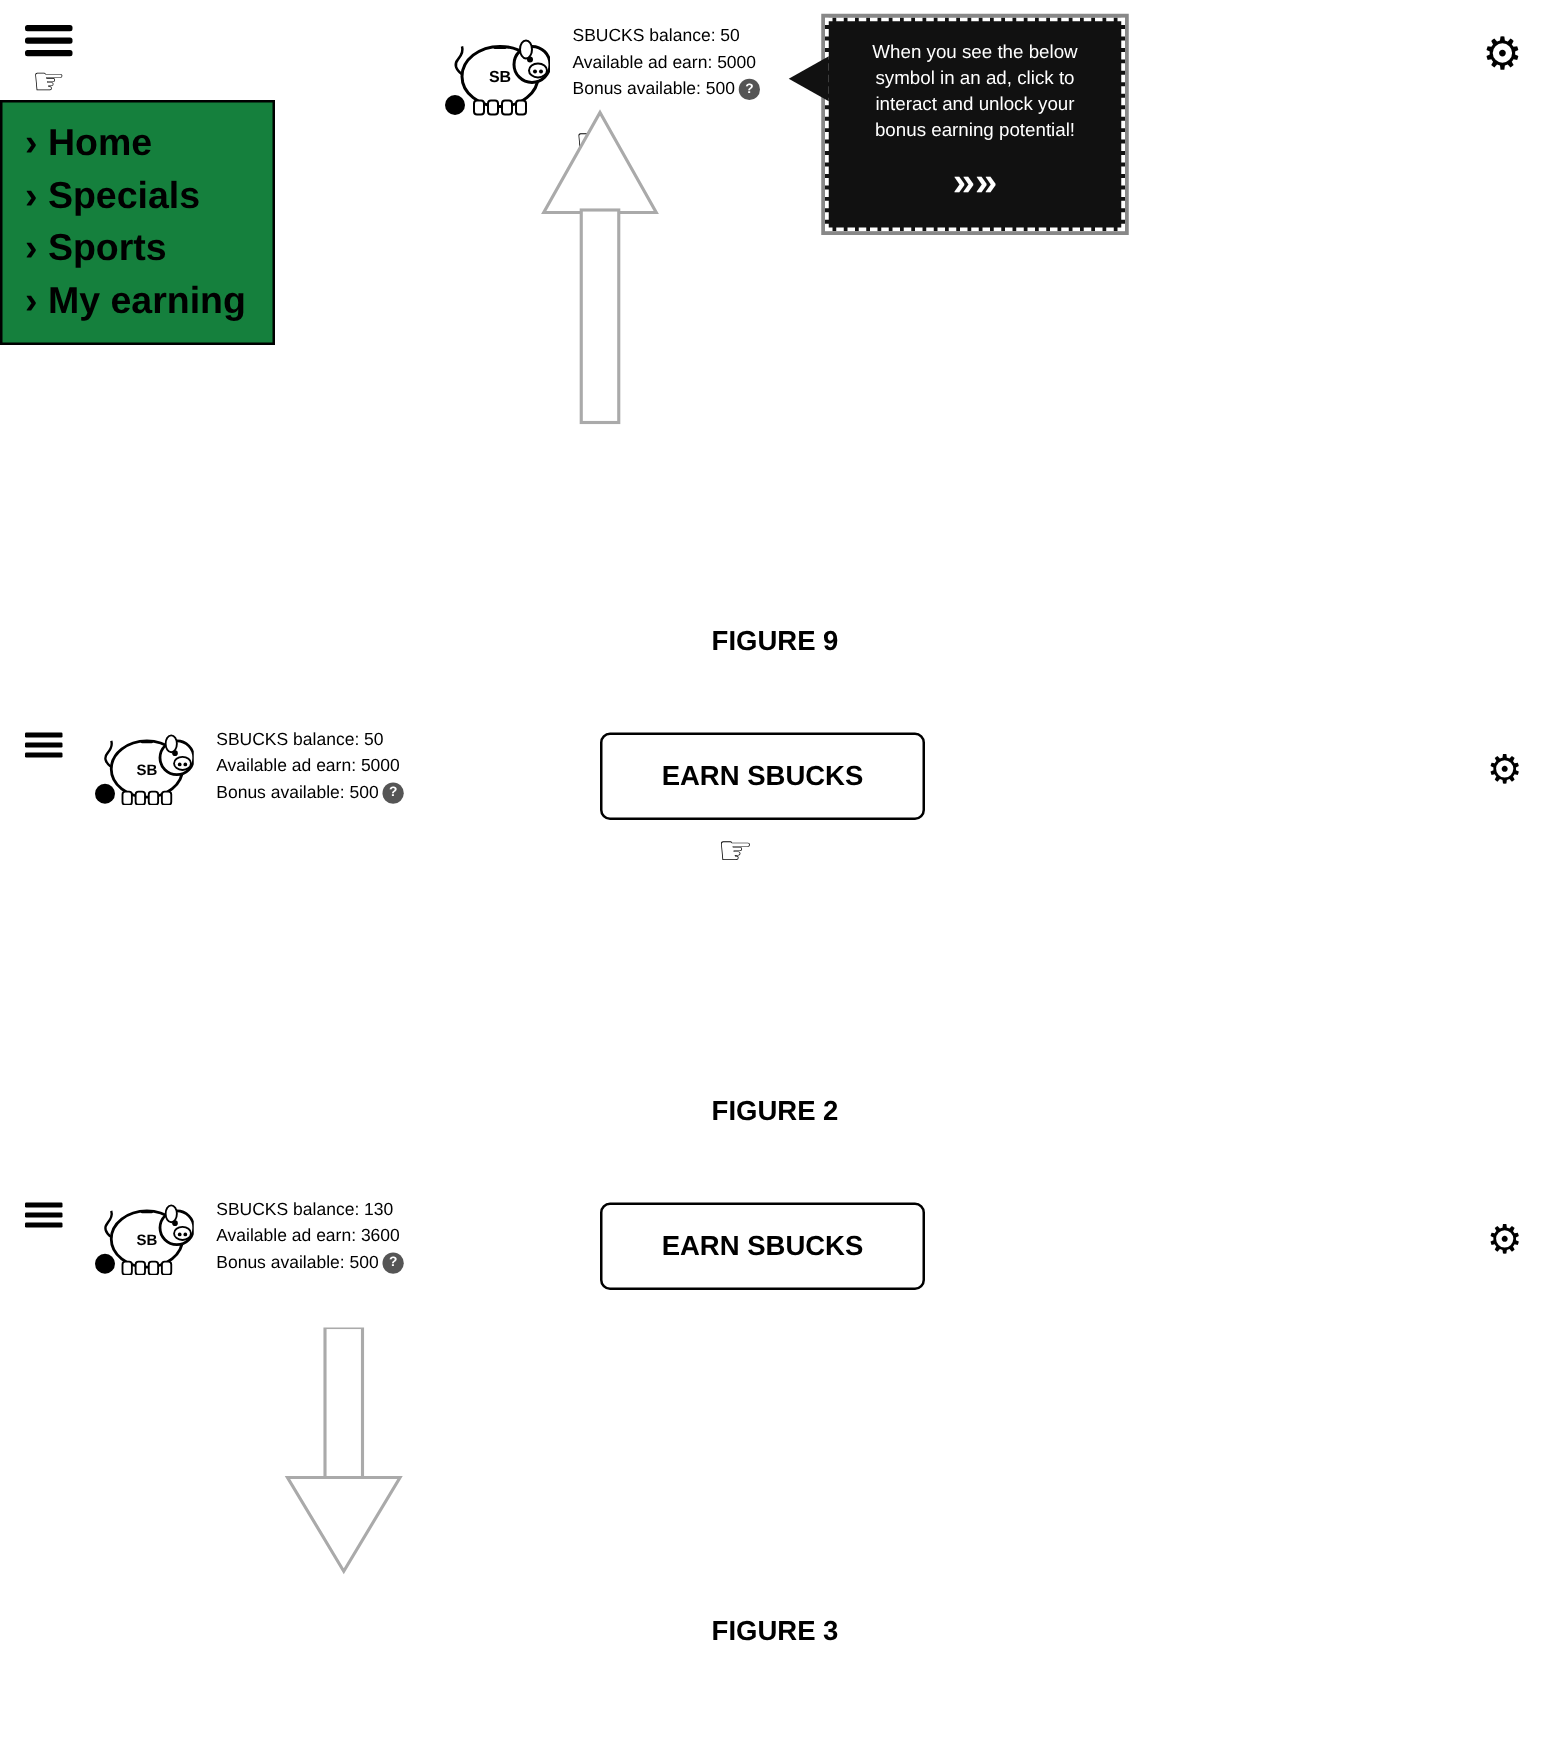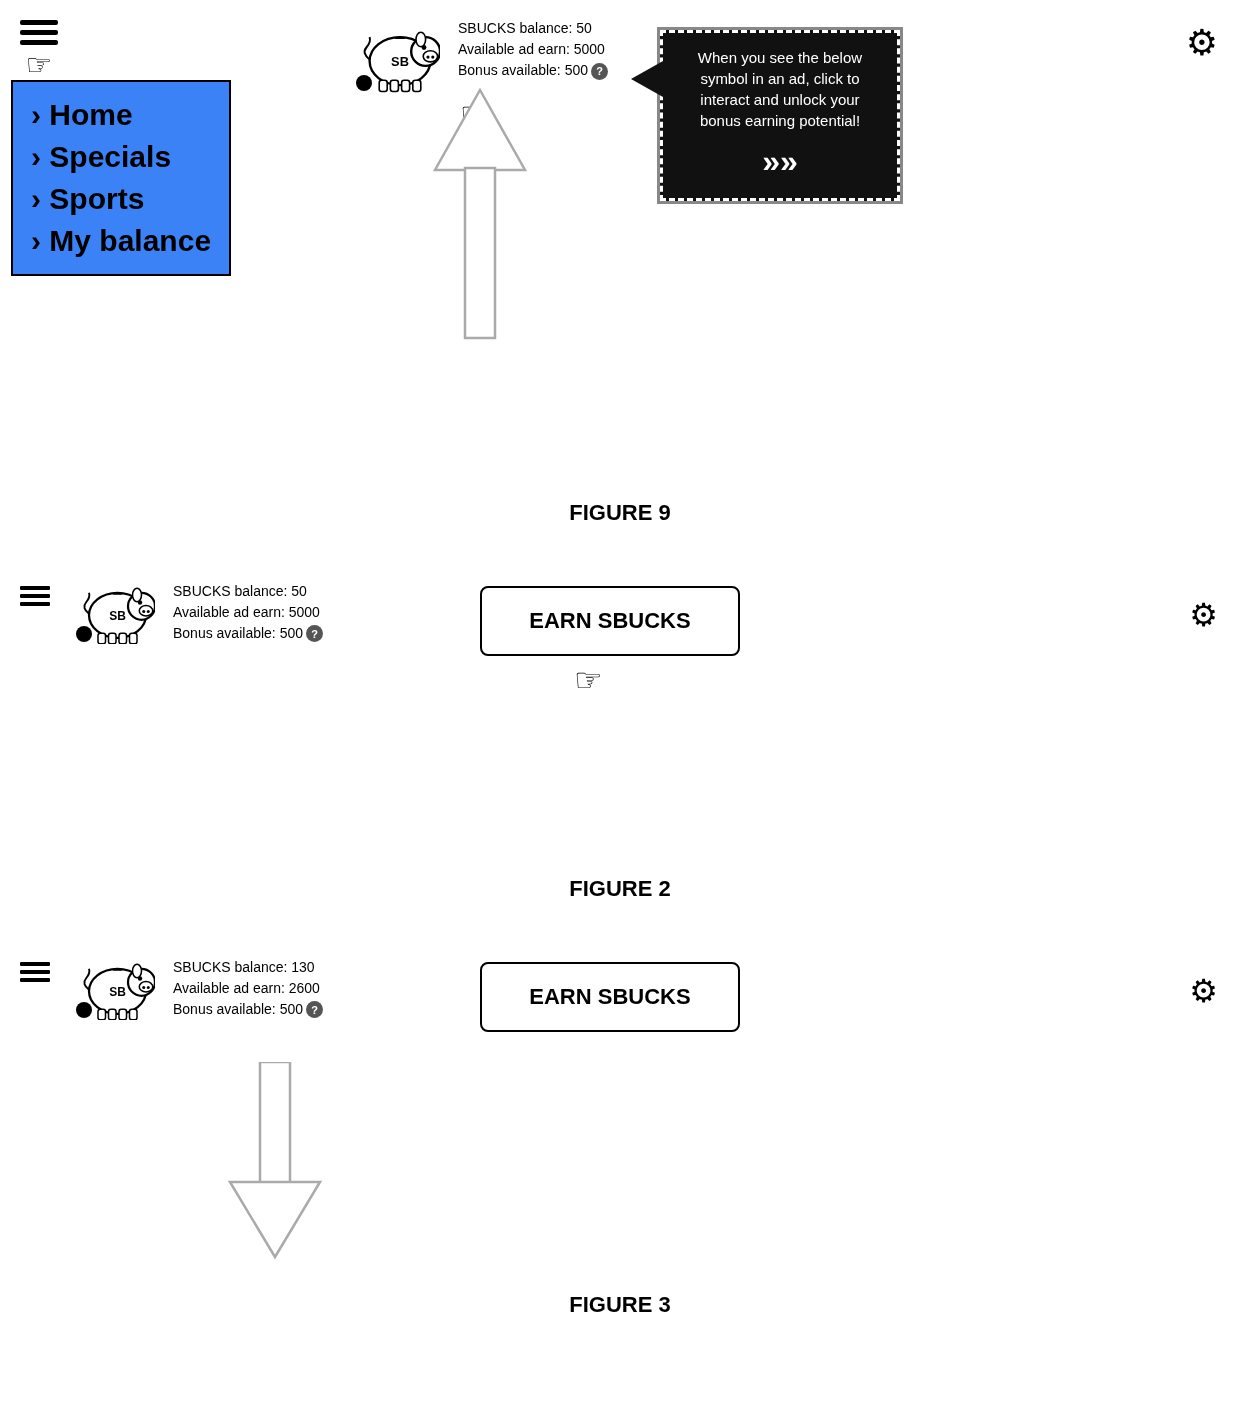--- a/index.html
+++ b/index.html
@@ -39,24 +39,24 @@
       width: 38px;
       height: 5px;
       background: #000;
       border-radius: 2px;
     }
 
     
     .nav-menu-box {
       position: absolute;
       top: 80px;
-      left: 11px;
+      left: 0;
       border: 2px solid #000;
       padding: 12px 18px;
-      background: #3b82f6;
+      background: #15803d;
       min-width: 220px;
     }
     .nav-menu-box ul {
       list-style: none;
       padding: 0;
     }
     .nav-menu-box ul li {
       font-size: 30px;
       font-weight: bold;
       padding: 4px 0;
@@ -120,21 +120,21 @@
       top: 80px;
       left: 430px;
       display: flex;
       flex-direction: column;
       align-items: center;
     }
 
     
     .tooltip-balloon {
       position: absolute;
-      top: 30px;
+      top: 14px;
       left: 660px;
       background: #111;
       color: #fff;
       border: 3px dashed #fff;
       outline: 3px solid #888;
       padding: 14px 16px;
       width: 240px;
       font-size: 15px;
       text-align: center;
       font-family: Arial, sans-serif;
@@ -328,21 +328,21 @@
         <span></span>
     </div>
     <div style="font-size:30px;">☞</div>
   </div>
 
   <div class="nav-menu-box">
     <ul>
       <li>Home</li>
       <li>Specials</li>
       <li>Sports</li>
-      <li>My balance</li>
+      <li>My earning</li>
     </ul>
   </div>
 
   <div class="piggy-header">
     <div class="piggy-container">
       <svg class="piggy-svg" viewBox="0 0 100 90" xmlns="http://www.w3.org/2000/svg">
 
         <ellipse cx="50" cy="52" rx="38" ry="30" fill="white" stroke="black" stroke-width="3"></ellipse>
 
         <circle cx="82" cy="40" r="18" fill="white" stroke="black" stroke-width="3"></circle>
@@ -471,21 +471,21 @@
         <rect x="52" y="76" width="10" height="14" rx="3" fill="white" stroke="black" stroke-width="2"></rect>
         <rect x="66" y="76" width="10" height="14" rx="3" fill="white" stroke="black" stroke-width="2"></rect>
         <path d="M12 50 Q2 42 8 35 Q14 28 12 22" fill="none" stroke="black" stroke-width="2.5"></path>
         <line x1="45" y1="23" x2="55" y2="23" stroke="black" stroke-width="3" stroke-linecap="round"></line>
         <text x="50" y="58" text-anchor="middle" font-size="16" font-weight="bold" font-family="Arial">SB</text>
       </svg>
       <div class="coin-dot"></div>
     </div>
     <div class="piggy-info">
       <span class="piggy-info-text">SBUCKS balance: 130</span>
-      <span class="piggy-info-text">Available ad earn: 2600</span>
+      <span class="piggy-info-text">Available ad earn: 3600</span>
       <span class="piggy-info-text">
         <span>Bonus available: 500</span><span class="qmark">?</span>
       </span>
     </div>
   </div>
 
   <div class="earn-sbucks-btn2">EARN SBUCKS</div>
 
   <div class="gear-fig3 gear-unicode">⚙</div>
 

